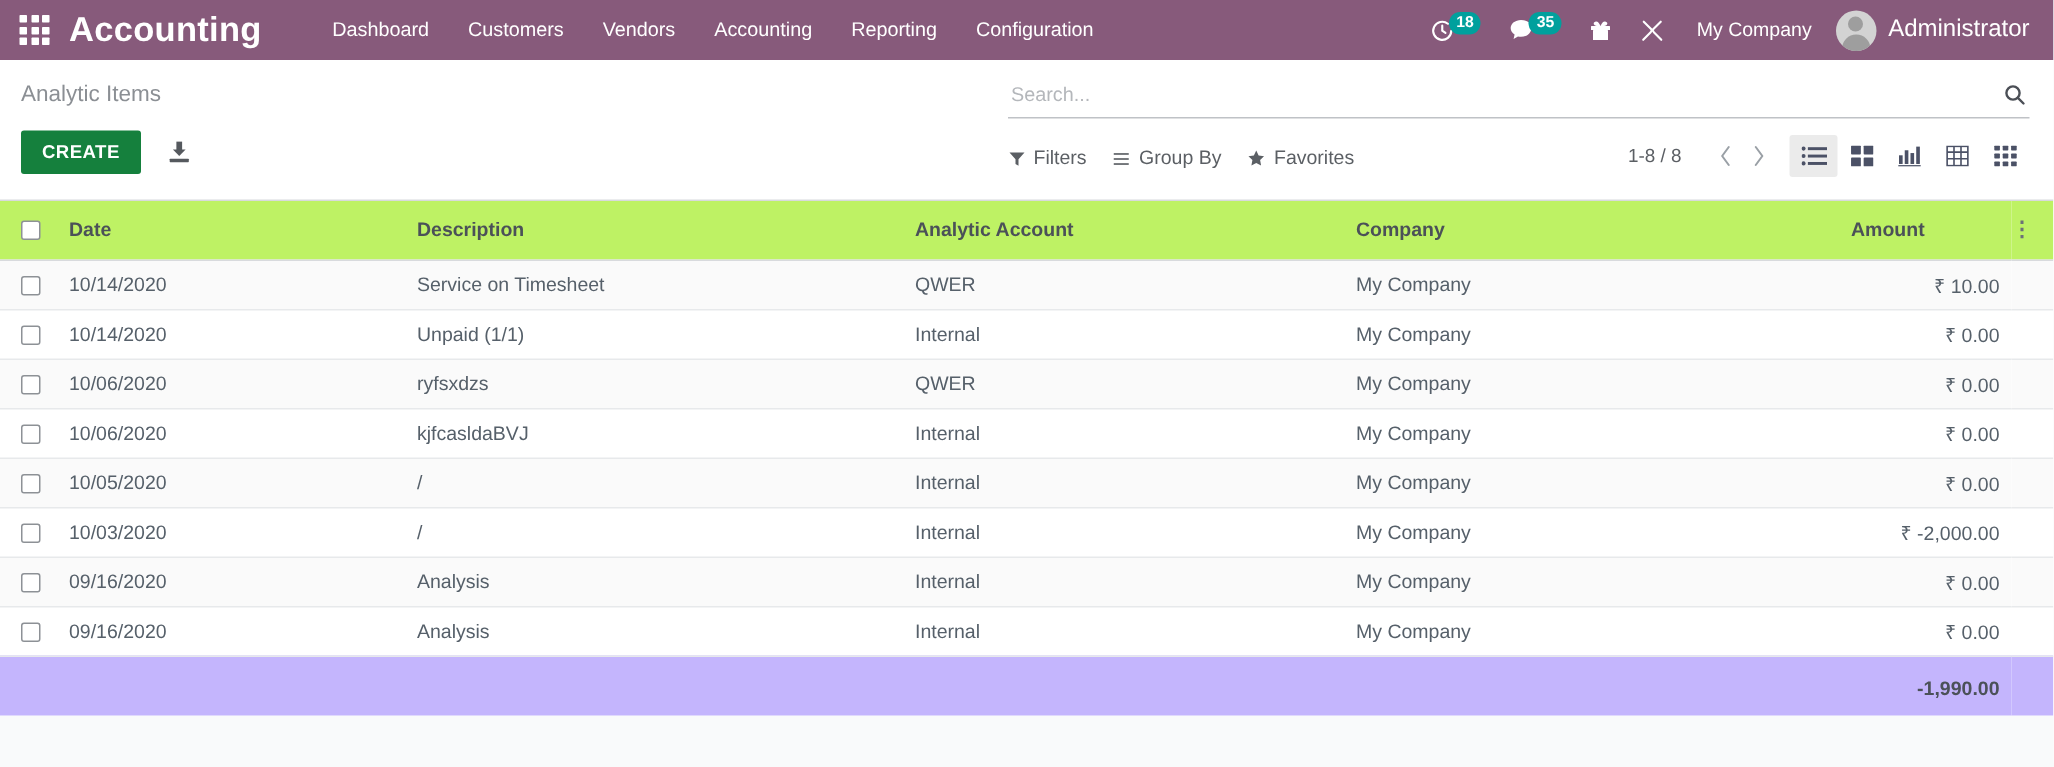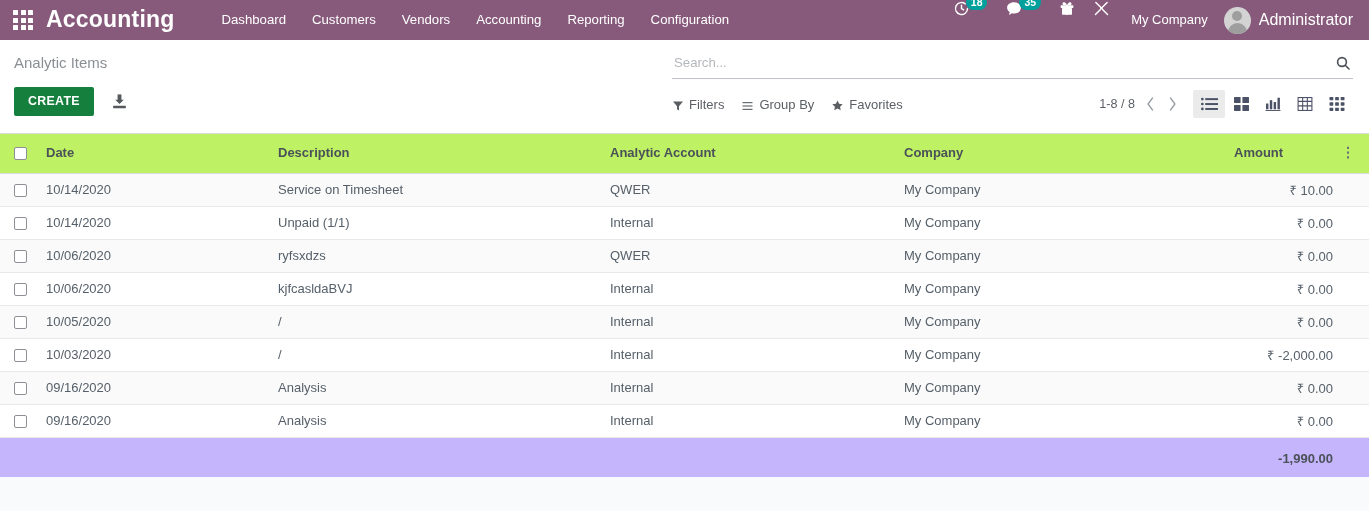--- a/index.html
+++ b/index.html
@@ -71,21 +71,21 @@
   .nav-right {
     margin-left: auto;
     display: flex;
     align-items: center;
     height: 40px;
     padding-right: 10px;
   }
 
   .sysitem {
     display: flex;
-    align-items: flex-start;
+    align-items: center;
     height: 40px;
     padding: 0 9px;
     cursor: pointer;
     position: relative;
   }
 
   .badge-pill {
     background: #00A09D;
     color: #fff;
     font-size: 10.5px;
@@ -251,21 +251,21 @@
   .fbtn .ico { margin-right: 5px; }
 
   .pager {
     margin-left: auto;
     display: flex;
     align-items: center;
   }
   .pager-count {
     font-size: 12.6px;
     color: #5b5f64;
-    margin-right: 4px;
+    margin-right: 18px;
     white-space: nowrap;
   }
   .pager-btn {
     background: none;
     border: none;
     cursor: pointer;
     width: 22px; height: 26px;
     display: flex; align-items: center; justify-content: center;
     color: #9aa0a6;
     font-size: 17px;

